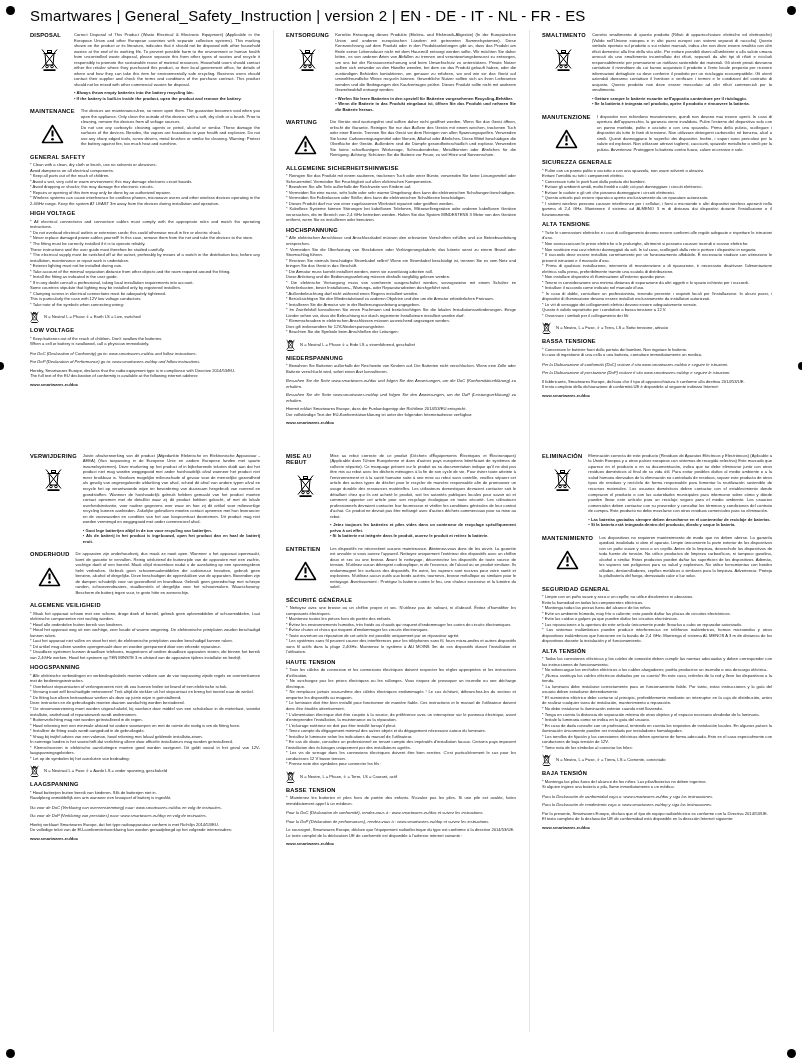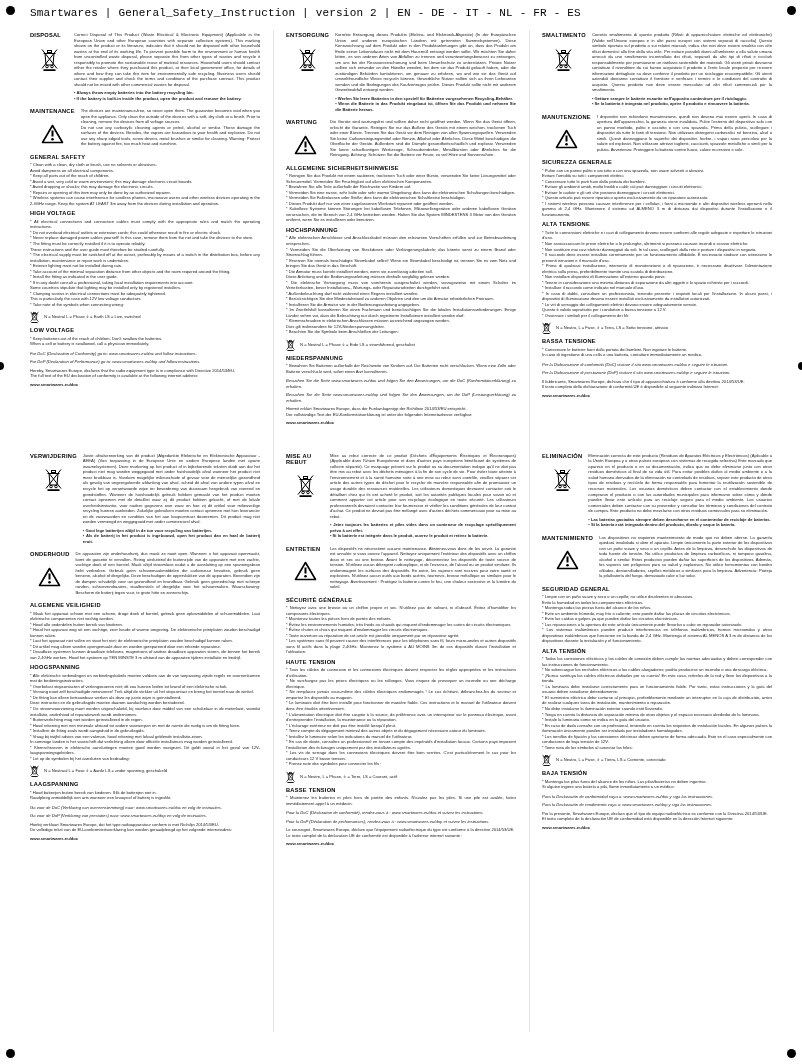--- a/index.html
+++ b/index.html
@@ -4,21 +4,21 @@
 <style>
   html,body{margin:0;padding:0;}
   body{
     width:802px;height:1064px;overflow:hidden;position:relative;
     background:#ffffff;color:#1c1c1c;
     font-family:"Liberation Sans", sans-serif;
   }
   .reg-dot{position:absolute;background:#000;border-radius:50%;width:9px;height:9px;}
   .header-bar{
     position:absolute;top:7px;left:30px;right:30px;
-    font-size:11px;color:#000;letter-spacing:.2px;white-space:nowrap;font-family:Liberation Mono, monospace;
+    font-size:15px;color:#000;letter-spacing:.2px;white-space:nowrap;
   }
   .sheet{
     position:absolute;top:32px;left:30px;width:742px;
     display:grid;grid-template-columns:repeat(3,230px);column-gap:26px;row-gap:24px;
   }
   .col-sep{position:absolute;top:30px;height:1002px;width:1px;background:#e4e4e4;}
   .lang{min-height:10px;}
   .h{
     font-size:5.7px;font-weight:bold;color:#000;margin:0 0 2.5px 0;letter-spacing:.25px;
   }

